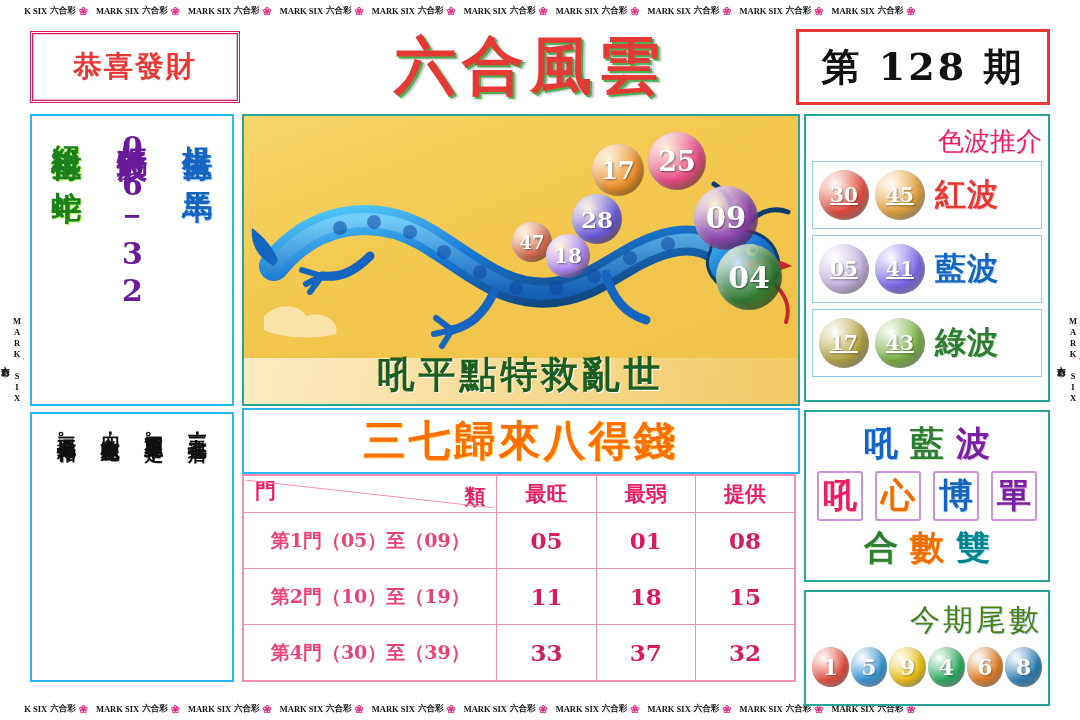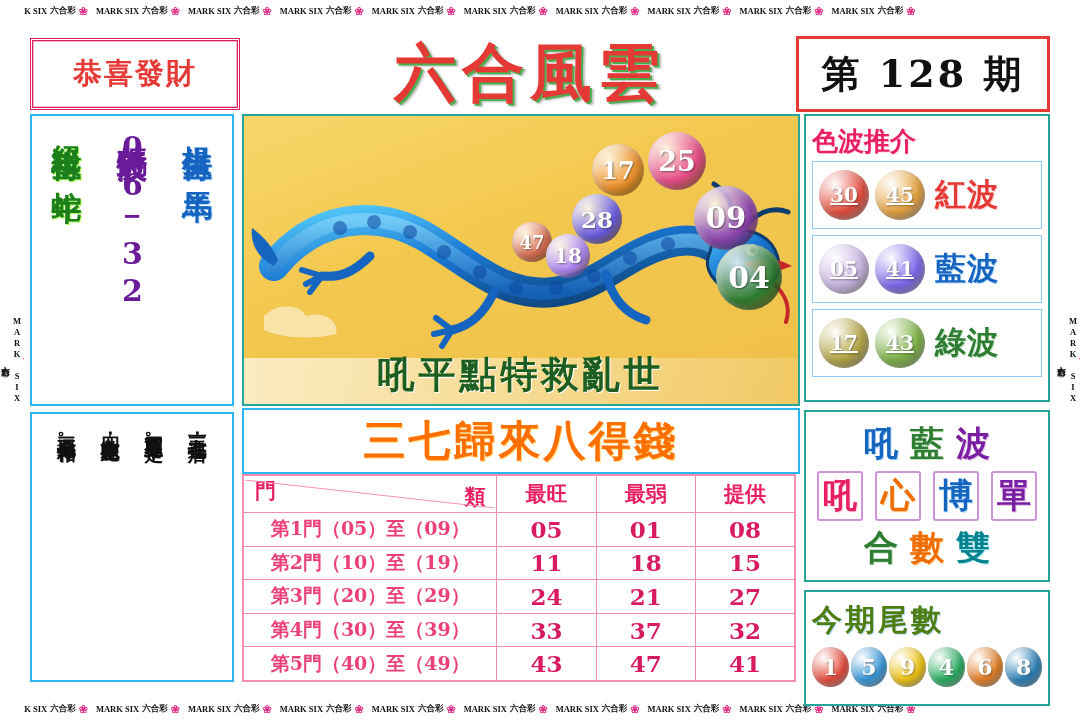--- a/index.html
+++ b/index.html
@@ -81,21 +81,21 @@
     position: absolute;
     left: 24px;
     top: 22px;
     width: 1032px;
     height: 676px;
   }
 
   
   .header {
     position: absolute;
-    left: 6px; top: 10px;
+    left: 6px; top: 3px;
     width: 1020px; height: 82px;
   }
   .lucky-box {
     position: absolute;
     left: 0; top: 6px;
     width: 204px; height: 66px;
     border: 3px double #d81b60;
     background: #fff;
     display: flex; align-items: center; justify-content: center;
     box-shadow: 0 0 0 1px #f8bbd0 inset;
@@ -298,24 +298,24 @@
     left: 780px; top: 92px;
     width: 246px;
   }
   .panel {
     border: 2px solid #26a69a;
     background: #fff;
     box-sizing: border-box;
     margin-bottom: 8px;
   }
   .panel-title {
-    text-align: left;
+    text-align: right;
     font-family: "DejaVu Serif", serif;
     font-size: 26px;
-    font-weight: bold;
+    font-weight: normal;
     padding: 4px 0 2px;
   }
   .wave-panel { height: 288px; padding: 4px 6px; }
   .wave-title { color: #e91e63; text-shadow: 1px 1px 0 #ffe0ef; }
   .wave-row {
     display: flex;
     align-items: center;
     gap: 6px;
     height: 68px;
     border: 1px solid #90caf9;
@@ -640,36 +640,24 @@
               <td class="num">01</td>
               <td class="num">08</td>
             </tr>
             <tr>
               <td class="rowlabel">第2門（10）至（19）</td>
               <td class="num">11</td>
               <td class="num">18</td>
               <td class="num">15</td>
             </tr>
             <tr>
-              <td class="rowlabel">第3門（20）至（29）</td>
-              <td class="num">24</td>
-              <td class="num">21</td>
-              <td class="num">27</td>
-            </tr>
-            <tr>
               <td class="rowlabel">第4門（30）至（39）</td>
               <td class="num">33</td>
               <td class="num">37</td>
               <td class="num">32</td>
-            </tr>
-            <tr>
-              <td class="rowlabel">第5門（40）至（49）</td>
-              <td class="num">43</td>
-              <td class="num">47</td>
-              <td class="num">41</td>
             </tr>
           </tbody>
       </table>
     </div>
 
     <div class="right-col">
 
       <div class="panel wave-panel">
         <div class="panel-title wave-title">色波推介</div>
         <div id="wave-rows">

